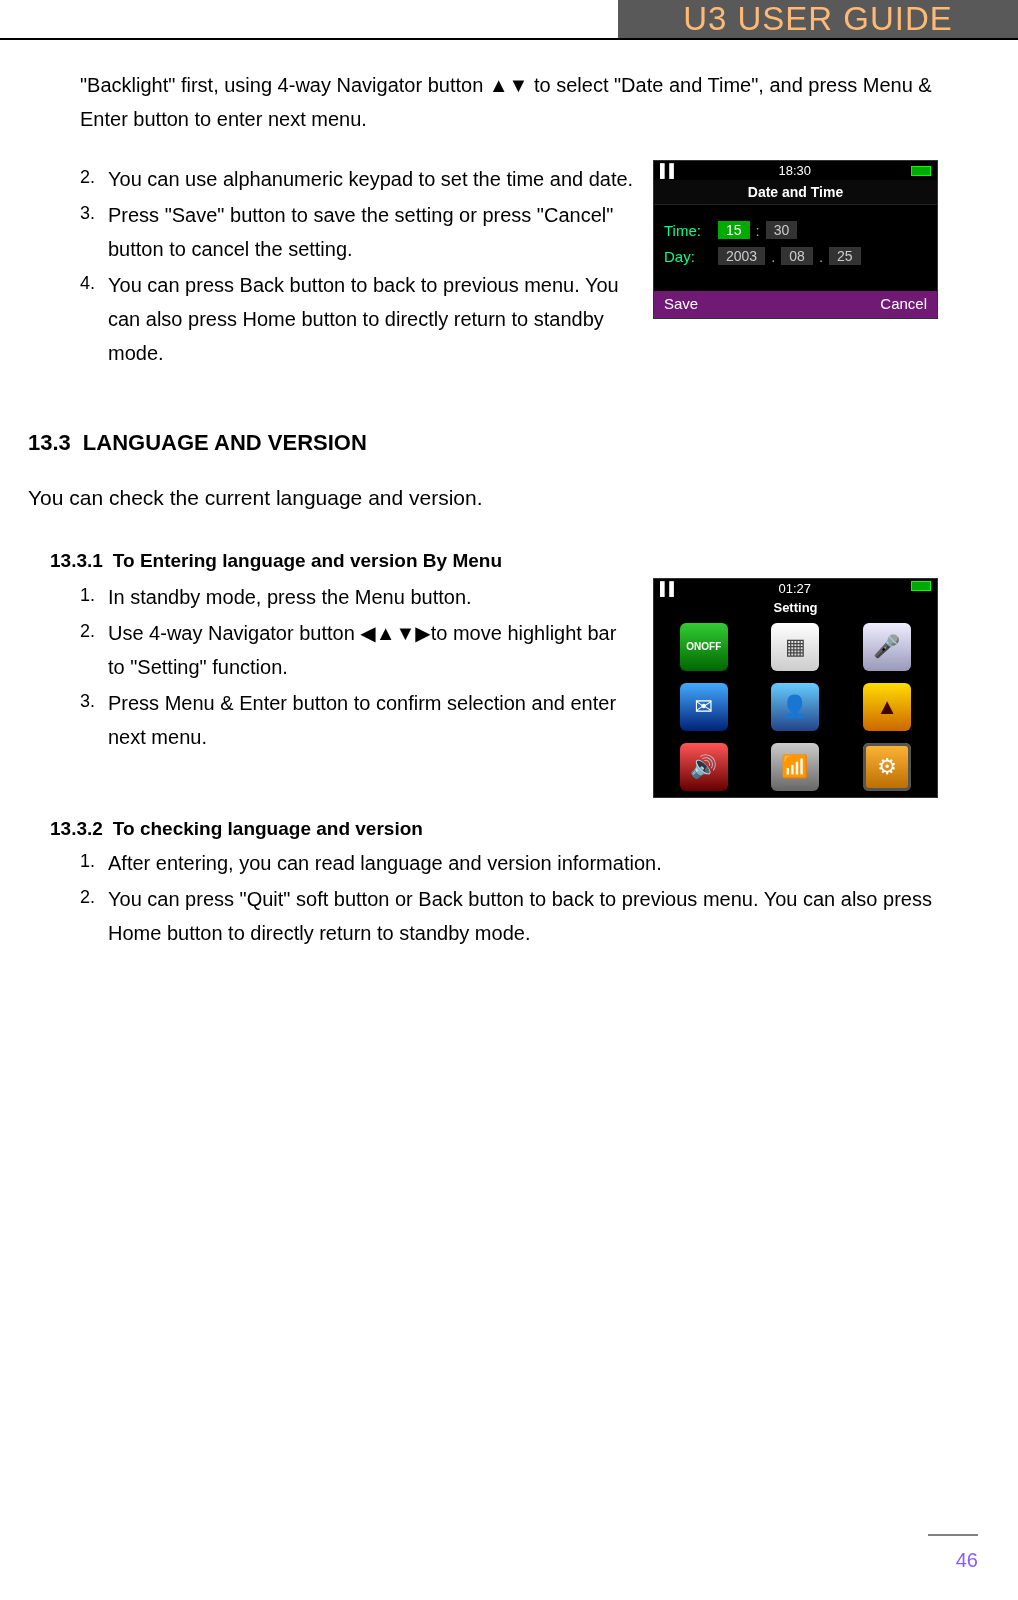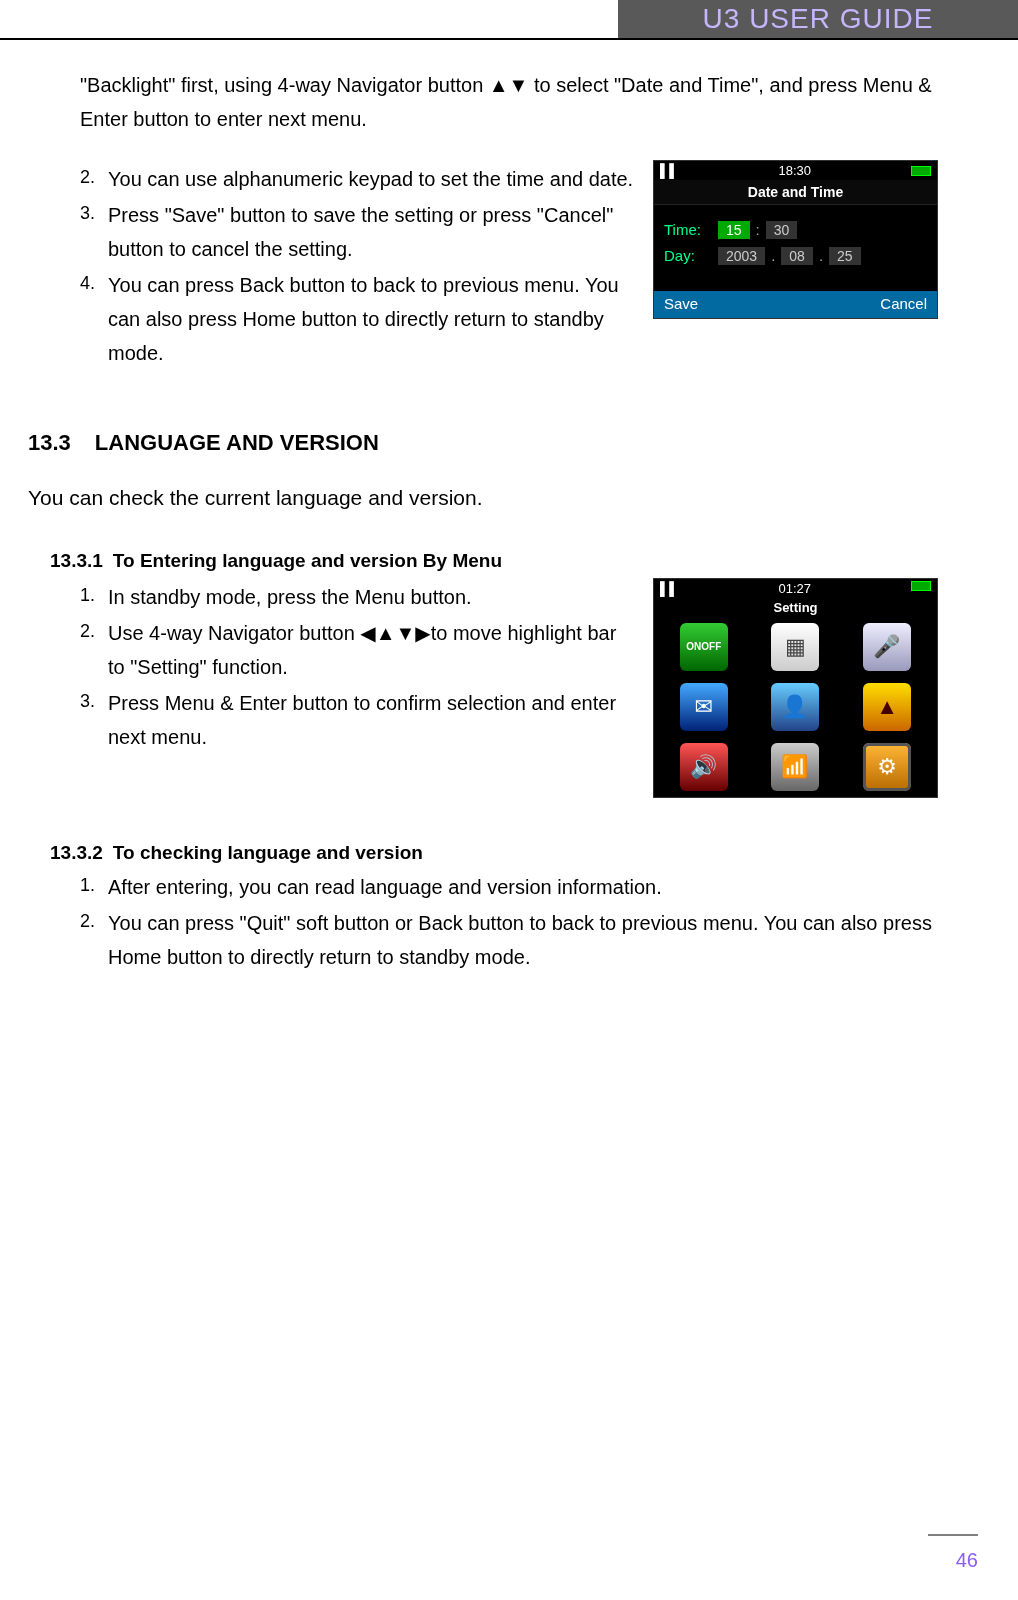--- a/index.html
+++ b/index.html
@@ -1,43 +1,43 @@
 <!DOCTYPE html>
 <html><head>
   <meta charset="utf-8">
   <style>
     * { margin:0; padding:0; box-sizing:border-box; }
     body { font-family: Arial, Helvetica, sans-serif; color:#000; background:#fff; width:1018px; }
     .page { width:1018px; min-height:1600px; position:relative; padding:0; }
     .topbar { display:flex; border-bottom:2px solid #000; height:40px; }
     .top-left { flex:1; }
-    .top-right { width:400px; background:#595959; color:#c4b5fd; font-size:28px; letter-spacing:1px; display:flex; align-items:center; justify-content:center; }
+    .top-right { width:400px; background:#595959; color:#fdba74; font-size:33px; letter-spacing:1px; display:flex; align-items:center; justify-content:center; }
     .content { padding:20px 80px 40px 80px; }
     .indent { margin-left:10px; }
     p, li { font-size:20px; line-height:1.7; }
     .para1 { margin:8px 0 24px 0; }
     ol { list-style:none; }
     ol li { position:relative; padding-left:28px; margin:2px 0; }
     ol li .num { position:absolute; left:0; top:0; font-size:18px; }
     .row1 { display:flex; gap:18px; align-items:flex-start; margin-bottom:40px; }
     .row1 .txt { flex:1; }
     .shot1 { width:285px; background:#000; border:1px solid #333; color:#fff; font-size:14px; }
     .shot1 .statusbar { display:flex; align-items:center; justify-content:space-between; padding:2px 6px; font-size:13px; }
     .shot1 .title { text-align:center; font-weight:bold; padding:4px 4px; border-bottom:1px solid #222; background:#0a0a0a; }
     .shot1 .body { padding:8px 10px 18px 10px; }
-    .shot1 .line { display:flex; gap:6px; margin:8px 0; font-size:15px; }
+    .shot1 .line { display:flex; align-items:center; gap:6px; margin:8px 0; font-size:15px; }
     .shot1 .lbl { color:#0f8; width:48px; }
     .shot1 .box { background:#333; padding:1px 8px; color:#ccc; font-size:14px; }
     .shot1 .box.sel { background:#0a0; color:#fff; }
     .sep { color:#aaa; }
-    .shot1 .softkeys { display:flex; justify-content:space-between; padding:4px 10px 6px 10px; background:#0369a1; font-size:15px; }
+    .shot1 .softkeys { display:flex; justify-content:space-between; padding:4px 10px 6px 10px; background:#701a75; font-size:15px; }
     .batt { width:20px; height:10px; border:1px solid #0f0; display:inline-block; position:relative; background:#0a0; }
 
     h2.sec { font-size:22px; font-weight:bold; margin:58px 0 24px -52px; }
-    h2.sec .n { margin-right:24px; }
+    h2.sec .n { margin-right:12px; }
     p.intro { font-size:21px; margin-left:-52px; margin-bottom:34px; }
 
     h3.sub { font-size:19px; font-weight:bold; margin:14px 0 6px -30px; }
     h3.sub .sn { margin-right:10px; }
 
     .row2 { display:flex; gap:18px; align-items:flex-start; }
     .row2 .txt { flex:1; }
     .shot2 { width:285px; background:#000; border:1px solid #333; color:#fff; font-size:13px; }
     .shot2 .statusbar { display:flex; justify-content:space-between; padding:2px 6px; }
     .shot2 .title { text-align:center; font-weight:bold; padding:2px 12px; }
@@ -143,21 +143,21 @@
           <div class="ic warn">▲</div>
         </div>
         <div class="iconrow">
           <div class="ic snd">🔊</div>
           <div class="ic wifi">📶</div>
           <div class="ic gear">⚙</div>
         </div>
       </div>
     </div>
 
-    <h3 class="sub" style="margin-top:44px;">
+    <h3 class="sub" style="margin-top:20px;">
       <span class="sn">13.3.2</span><span>To checking language and version</span>
     </h3>
     <ol>
       <li><span class="num">1.</span><span>After entering, you can read language and version information.</span></li>
       <li><span class="num">2.</span><span>You can press "Quit" soft button or Back button to back to previous menu. You can also press Home button to directly return to standby mode.</span></li>
     </ol>
   </div>
 
   <div class="footer-line"></div>
   <div class="footer-num">46</div>

